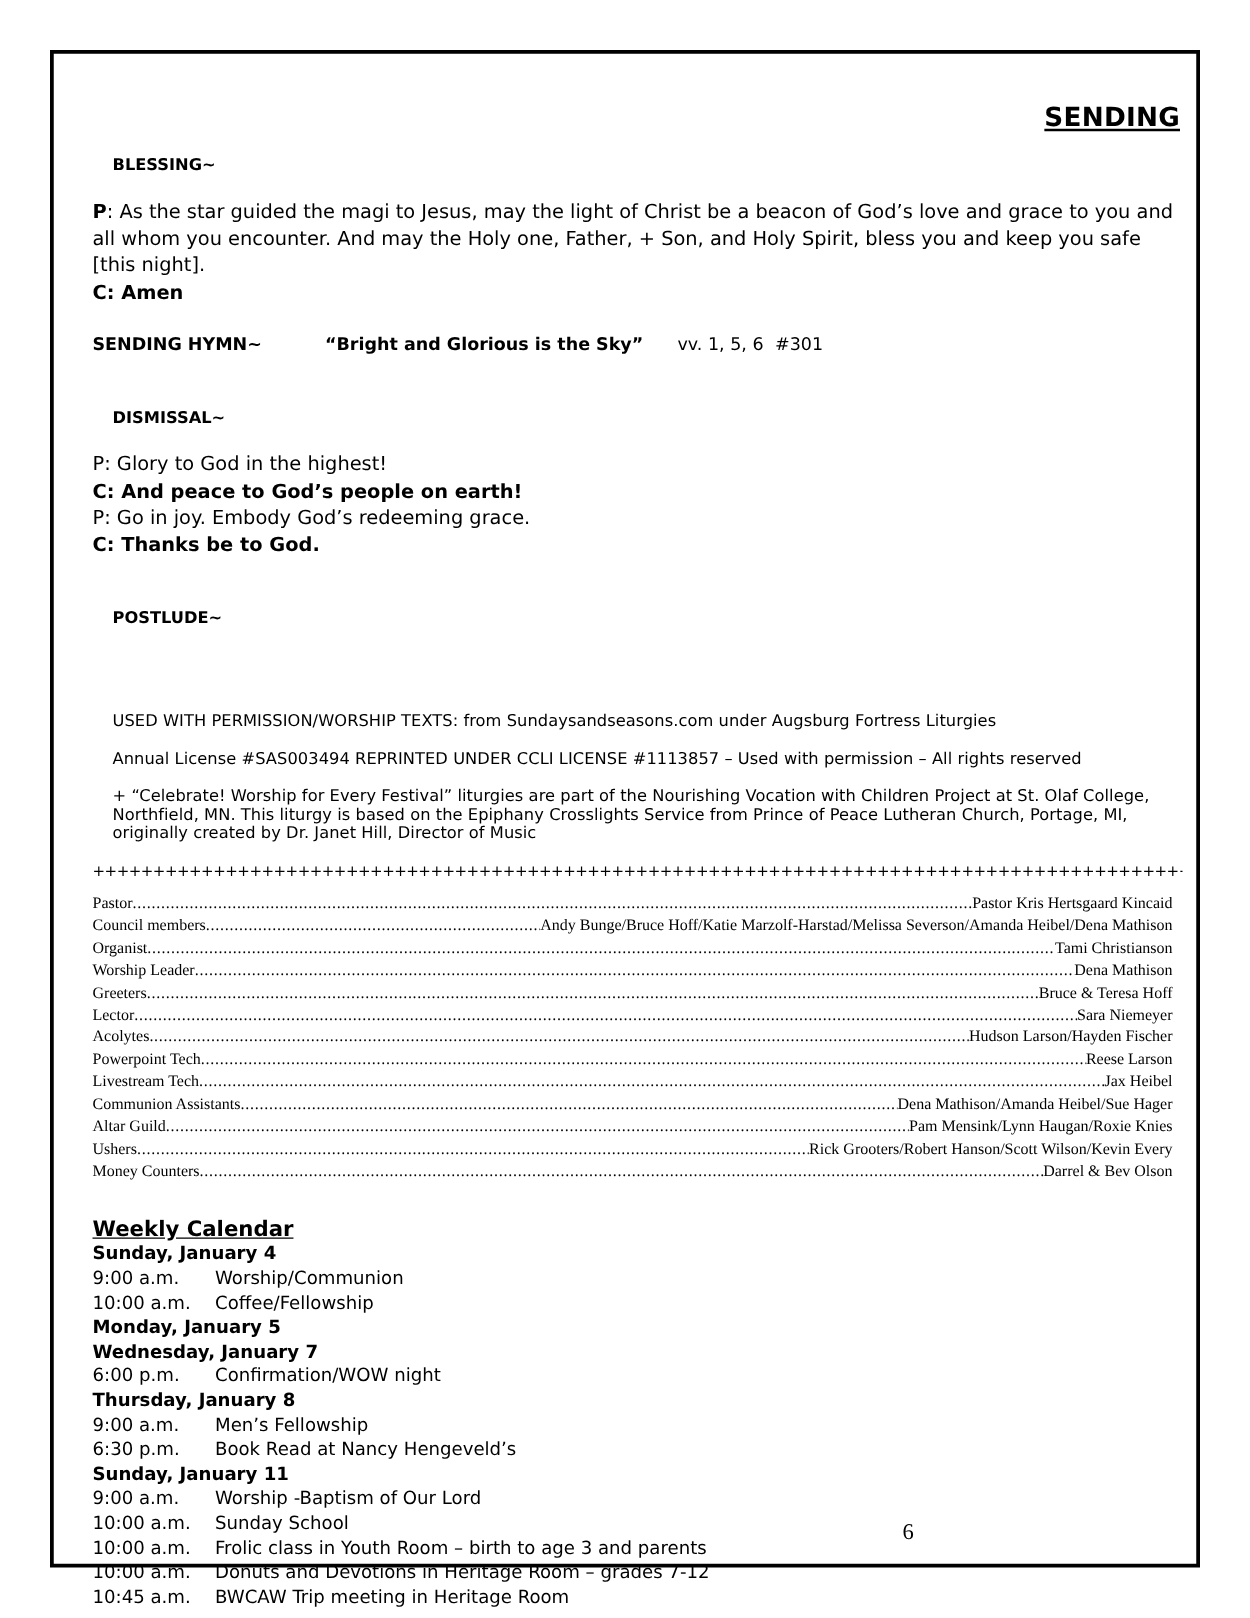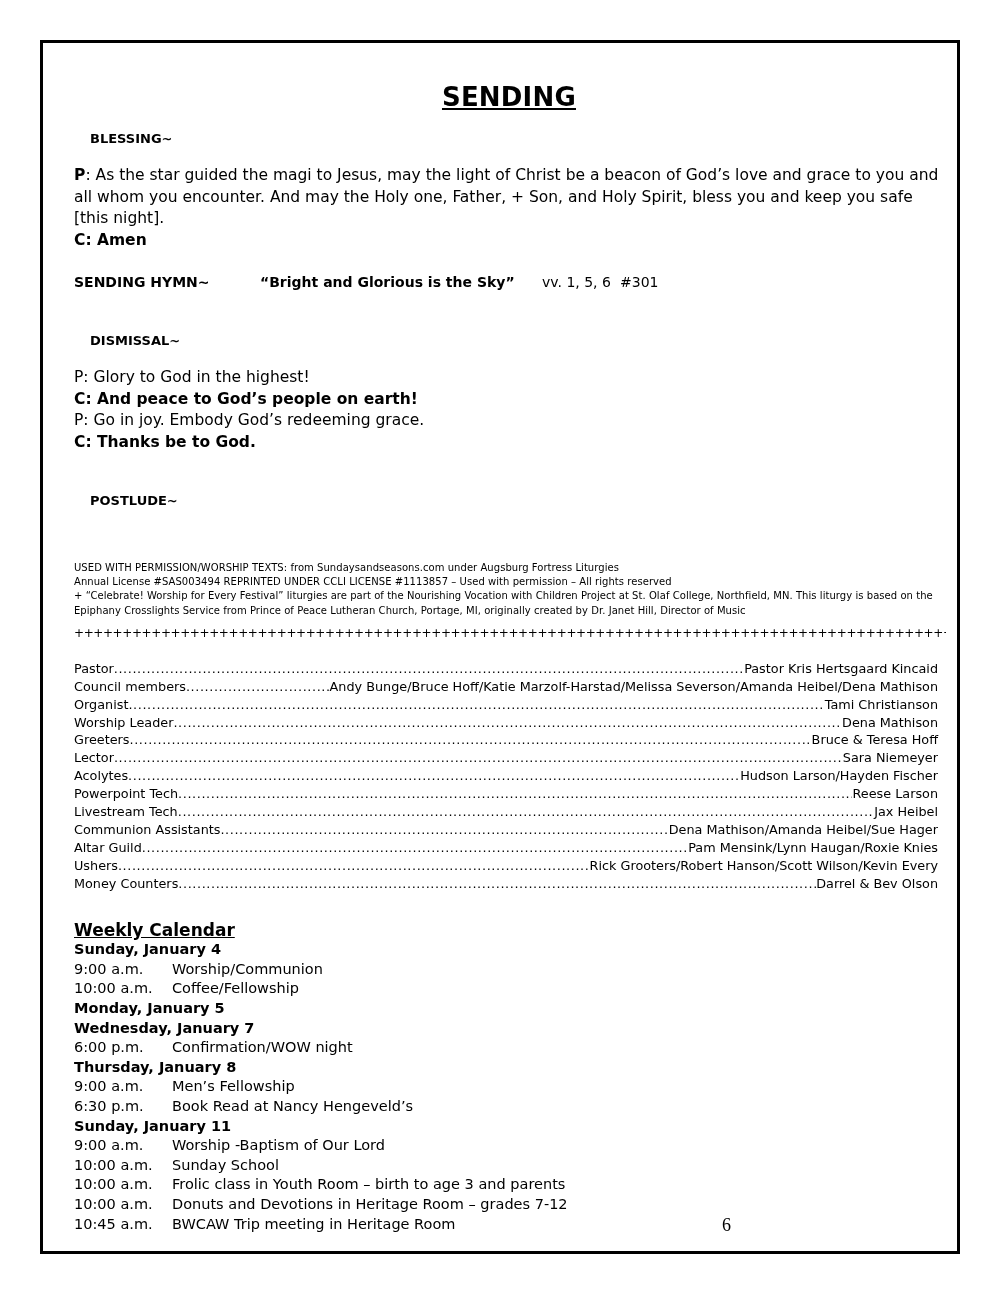--- a/index.html
+++ b/index.html
@@ -1,31 +1,31 @@
 <!DOCTYPE html>
 <html><head>
 <meta charset="utf-8">
 <style>
   html, body { margin: 0; padding: 0; background: #ffffff; }
   body { width: 1000px; height: 1294px; position: relative; overflow: hidden; font-family: "DejaVu Sans", sans-serif; color: #000; }
   .page-frame { position: absolute; left: 40px; top: 40px; width: 914px; height: 1208px; border: 3px solid #000; box-sizing: content-box; }
   .content { position: absolute; left: 74px; top: 82px; width: 870px; }
-  .title { text-align: center; font-weight: bold; font-size: 26px; text-decoration: underline; margin: 0 0 4px 0; letter-spacing: 0.2px; }
+  .title { text-align: right; font-weight: bold; font-size: 21px; text-decoration: underline; margin: 0 0 4px 0; letter-spacing: 0.2px; }
   .sec-head { font-weight: bold; font-size: 13px; line-height: 21px; margin: 16px; }
   .para { font-size: 15.5px; line-height: 21.5px; margin: 0; }
   .bold { font-weight: bold; }
   .gap { height: 21px; }
   .hymn-line { display: flex; font-size: 14px; line-height: 21px; }
   .hymn-line .h-label { font-weight: bold; width: 186px; }
   .hymn-line .h-title { font-weight: bold; width: 282px; }
   .hymn-line .h-verses { width: 78px; }
   .hymn-line .h-num { font-weight: normal; }
-  .fine { font-size: 10px; line-height: 14.2px; margin: 0; letter-spacing: 0.05px; }
+  .fine { font-size: 13px; line-height: 14.2px; margin: 16px; letter-spacing: 0.05px; }
   .plusrow { font-size: 12px; line-height: 14px; letter-spacing: -0.4px; white-space: nowrap; overflow: hidden; width: 872px; margin-top: 8px; }
-  .roster { width: 864px; margin-top: 20px; }
+  .roster { width: 864px; margin-top: 10px; font-family: Liberation Serif, serif; }
   .roster-row { display: flex; font-size: 12.8px; line-height: 17.9px; white-space: nowrap; }
   .roster-row .r-role { flex: 0 0 auto; }
   .roster-row .r-dots { flex: 1 1 auto; overflow: hidden; white-space: nowrap; letter-spacing: 0.6px; }
   .roster-row .r-dots::before { content: "......................................................................................................................................................................................................................................................................................................"; }
   .roster-row .r-name { flex: 0 0 auto; text-align: right; }
   .cal-title { font-weight: bold; text-decoration: underline; font-size: 17px; line-height: 19.6px; margin-top: 28px; }
   .cal-day { font-weight: bold; font-size: 14.5px; line-height: 19.6px; }
   .cal-event { display: flex; font-size: 14.5px; line-height: 19.6px; }
   .cal-event .time { width: 98px; flex: 0 0 auto; }
   .page-number { position: absolute; left: 722px; top: 1215px; font-family: "Liberation Serif", serif; font-size: 18px; }

